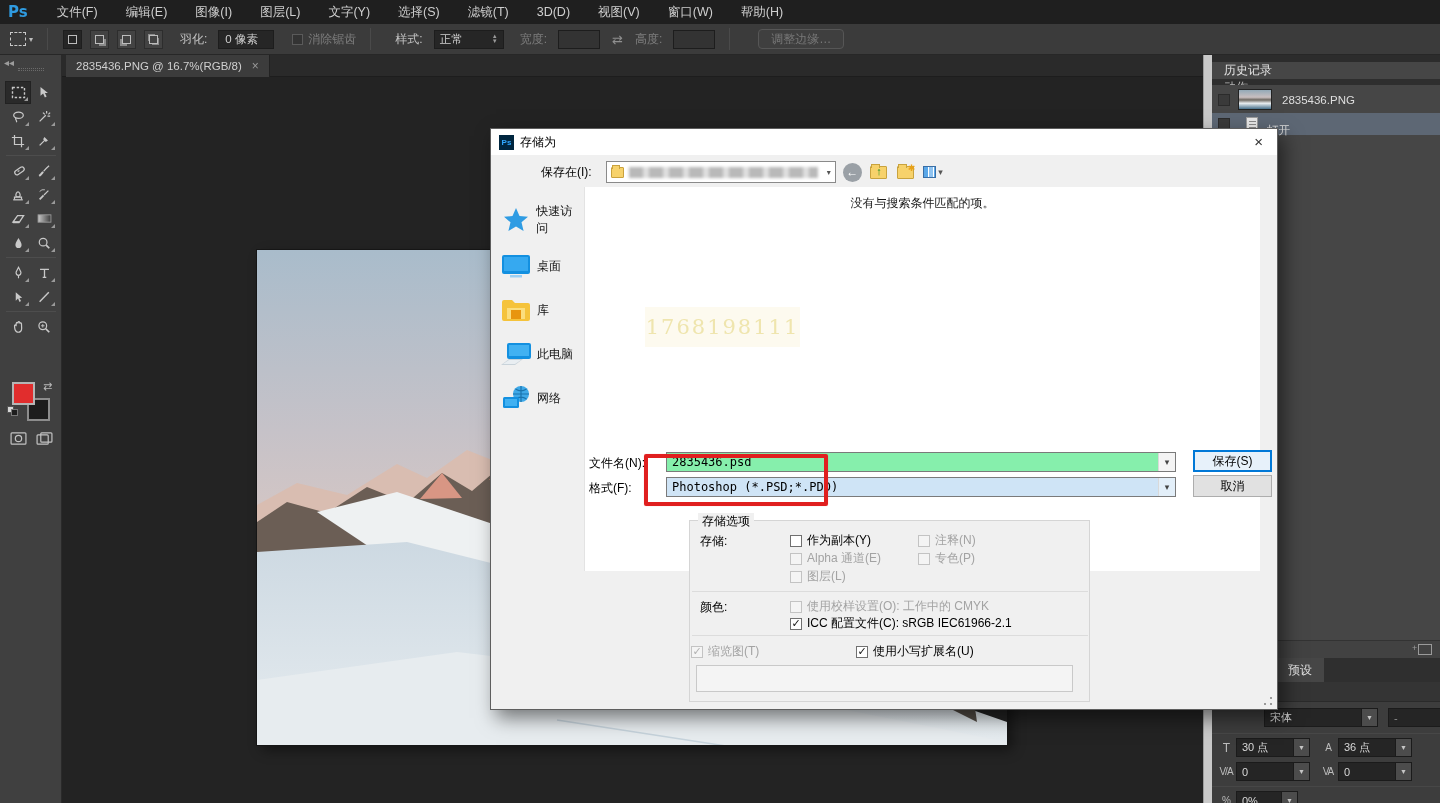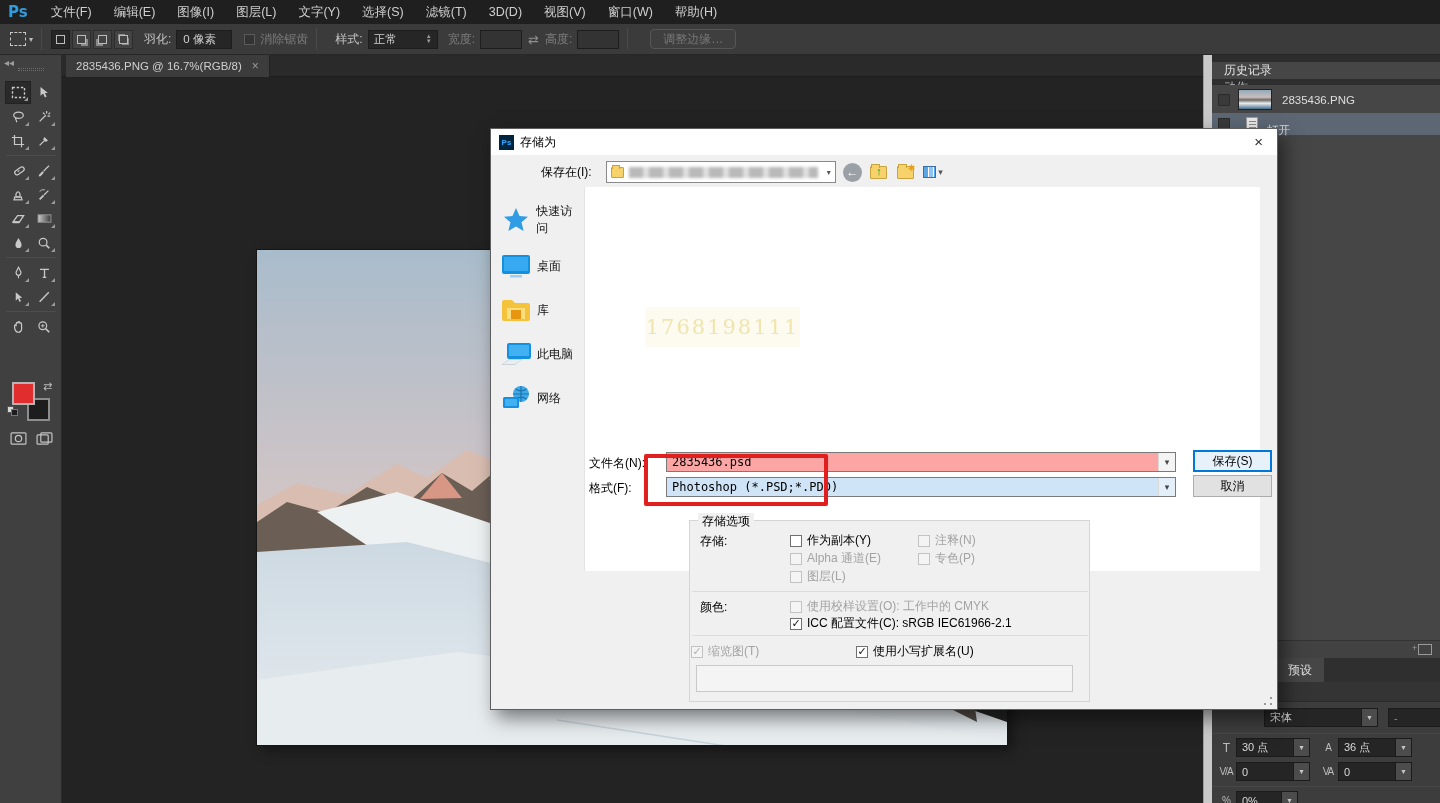--- a/index.html
+++ b/index.html
@@ -1,19 +1,19 @@
 <!DOCTYPE html>
 <html><head>
 <meta charset="utf-8">
 <style>
   * { margin:0; padding:0; box-sizing:border-box; }
   html,body { width:1440px; height:803px; overflow:hidden; background:#232323;
     font-family:"Liberation Sans","DejaVu Sans",sans-serif; }
   #screen { position:relative; width:1440px; height:803px; }
-  .abs { position:absolute; }
+  .abs { position:absolute;gap:6px; }
 
   
   #menu-bar { left:0; top:0; width:1440px; height:24px; background:#1f1f1f;
     display:flex; align-items:center; color:#cfcfcf; font-size:12.5px; }
   #ps-logo { color:#2f9be0; font-weight:bold; font-size:15px; padding:0 12px 0 8px; font-family:"DejaVu Sans",sans-serif; }
   .menu-item { padding:0 11px; line-height:24px; cursor:default; }
 
   
   #options-bar { left:0; top:24px; width:1440px; height:31px; background:#3b3b3b;
     border-bottom:1px solid #272727; display:flex; align-items:center; color:#c3c3c3; font-size:12px; }
@@ -140,21 +140,21 @@
   .side-ico { width:34px; height:30px; display:flex; align-items:center; justify-content:center; }
 
   #file-area { position:absolute; left:93px; top:58px; width:676px; height:384px; background:#ffffff;
     border-left:1px solid #e3e3e3; }
   #empty-msg { position:absolute; left:0; top:8px; width:100%; text-align:center; color:#1a1a1a; font-size:12px; }
   #watermark { position:absolute; left:60px; top:120px; width:155px; height:40px;
     background:#fdfaef; color:#efe5ae; font-size:21px; display:flex; align-items:center; justify-content:center;
     letter-spacing:2px; font-family:"DejaVu Serif",serif; }
 
   .fld-label { position:absolute; left:98px; font-size:12px; }
-  .combo { position:absolute; left:175px; width:510px; height:20px; background:#fca5a5; border:1px solid #7a7a7a;
+  .combo { position:absolute; left:175px; width:510px; height:20px; background:#86efac; border:1px solid #7a7a7a;
     display:flex; align-items:stretch; font-size:12px; }
   .combo .ctxt { flex:1; display:flex; align-items:center; padding:0 5px;
     font-family:"DejaVu Sans Mono","Liberation Mono",monospace; font-size:12px; }
   .combo .cbtn { width:17px; display:flex; align-items:center; justify-content:center; color:#444; font-size:9px;
     background:#f4f4f4; border-left:1px solid #d9d9d9; }
   #format-combo { background:#cfe4f6; }
   #format-combo .ctxt { background:#cfe4f6; }
   #format-combo .cbtn { background:#e3eff9; }
 
   .win-btn { position:absolute; left:702px; width:79px; height:22px; background:#e1e1e1; border:1px solid #adadad;
@@ -599,20 +599,21 @@
               <path d="M14 9 h16 M22 1 v16 M16.5 4 a10 10 0 0 0 11 0 M16.5 14 a10 10 0 0 1 11 0" stroke="#1b74ad" stroke-width="1.2" fill="none"></path>
               <rect x="4" y="12" width="16" height="11" rx="1.5" fill="#1390e0"></rect>
               <rect x="6" y="14" width="12" height="7" fill="#41b1f2"></rect>
             </svg>
         </span>
         <span class="slabel">网络</span>
       </div>
     </div>
 
     <div id="file-area">
+      <div id="empty-msg">没有与搜索条件匹配的项。</div>
       <div id="watermark">1768198111</div>
     </div>
 
     <span class="fld-label" style="top:326px;">文件名(N):</span>
     <div class="combo" style="top:323px;">
       <span class="ctxt">2835436.psd</span>
       <span class="cbtn">▾</span>
     </div>
     <span class="fld-label" style="top:351px;">格式(F):</span>
     <div class="combo" id="format-combo" style="top:348px;">

